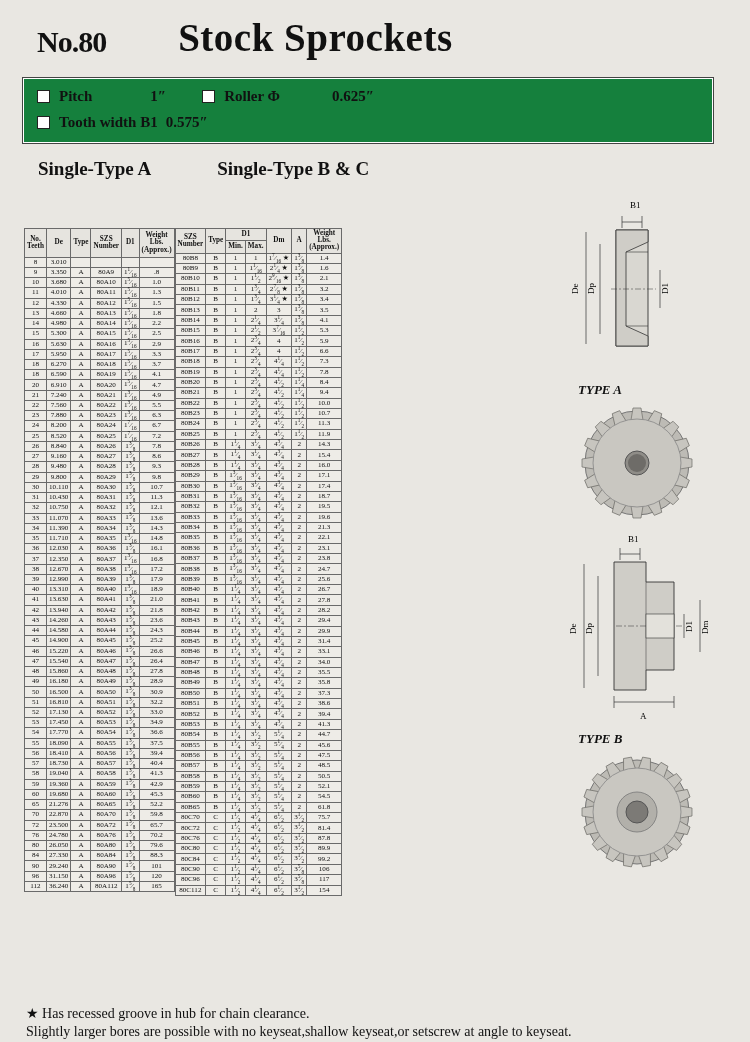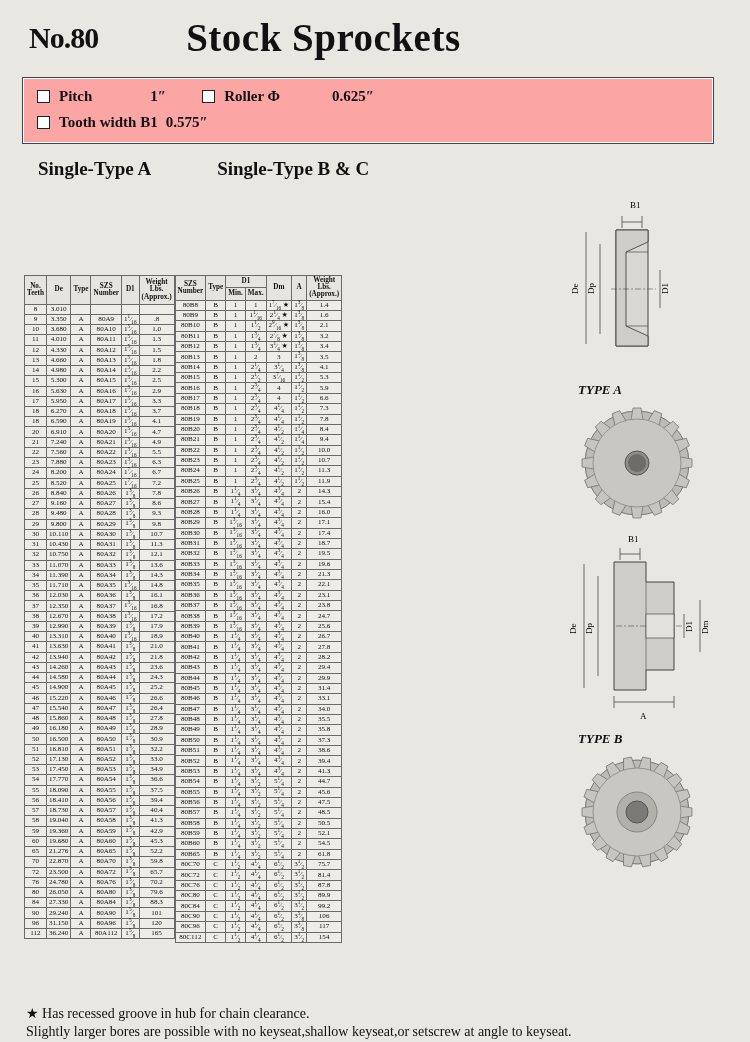--- a/index.html
+++ b/index.html
@@ -10,38 +10,38 @@
     color:#111;
     overflow:hidden;
     position:relative;
   }
   .page{
     position:absolute;inset:0;
     padding:0;
   }
   
   .header{
-    display:flex;align-items:center;gap:40px;
-    padding:18px 0 6px 29px;
+    display:flex;align-items:flex-end;gap:24px;
+    padding:18px 0 6px 37px;
   }
   .no80{
     font-family:"Liberation Serif", serif;
     font-weight:bold;font-size:30px;letter-spacing:-1px;
     line-height:1;
   }
   .title{
     font-family:"Liberation Serif", serif;
     font-weight:bold;font-size:39px;letter-spacing:0.5px;
     line-height:1;margin-left:48px;
   }
   
   .specbox{
     margin:14px 36px 0 22px;
     border:1px solid #444;
-    background:#fca5a5;
+    background:#15803d;
     padding:10px 14px 12px 14px;
     box-shadow:0 0 0 1px #fff inset;
   }
   .specrow{display:flex;align-items:center;margin-bottom:9px;}
   .specrow:last-child{margin-bottom:0;}
   .sq{
     width:11px;height:11px;border:1.3px solid #222;background:#fff;
     display:inline-block;margin-right:9px;flex:0 0 auto;
   }
   .lbl{font-weight:bold;font-size:15px;}
@@ -53,21 +53,21 @@
   .sectitles{
     display:flex;margin:14px 0 4px 38px;
   }
   .sectitle{
     font-weight:bold;font-size:19px;
   }
   .sectitle.b{margin-left:66px;}
   
   .tables{
     position:absolute;left:24px;top:228px;
-    display:flex;gap:0;margin-top:47px;
+    display:flex;gap:0;
   }
   table{
     border-collapse:collapse;
     background:#eeece7;
     font-family:"Liberation Serif", serif;
   }
   table td,table th{
     border:0.6px solid #6a6a6a;
     text-align:center;
     font-size:7.1px;

